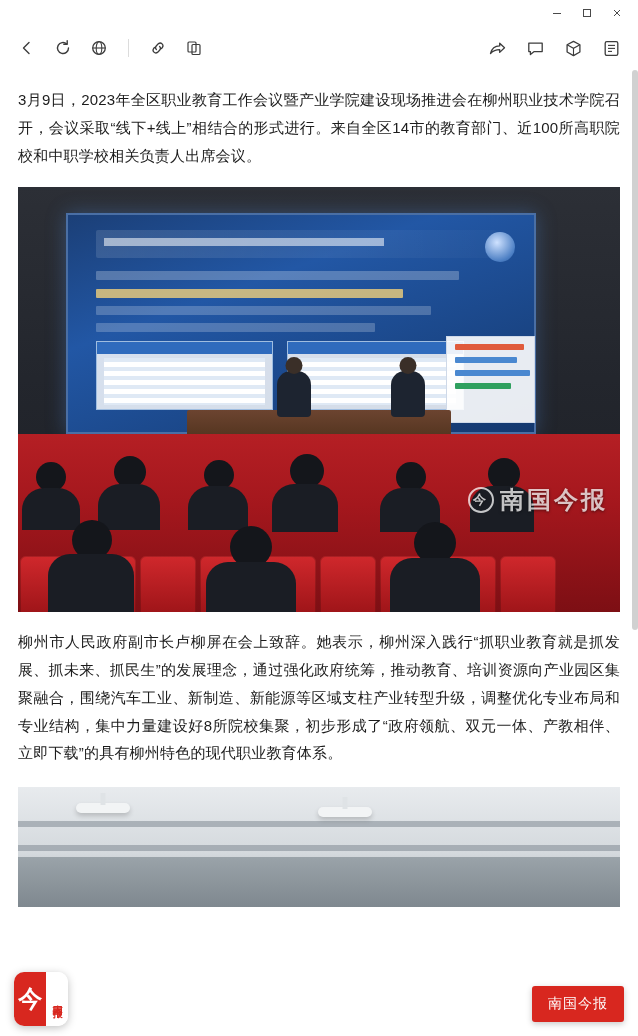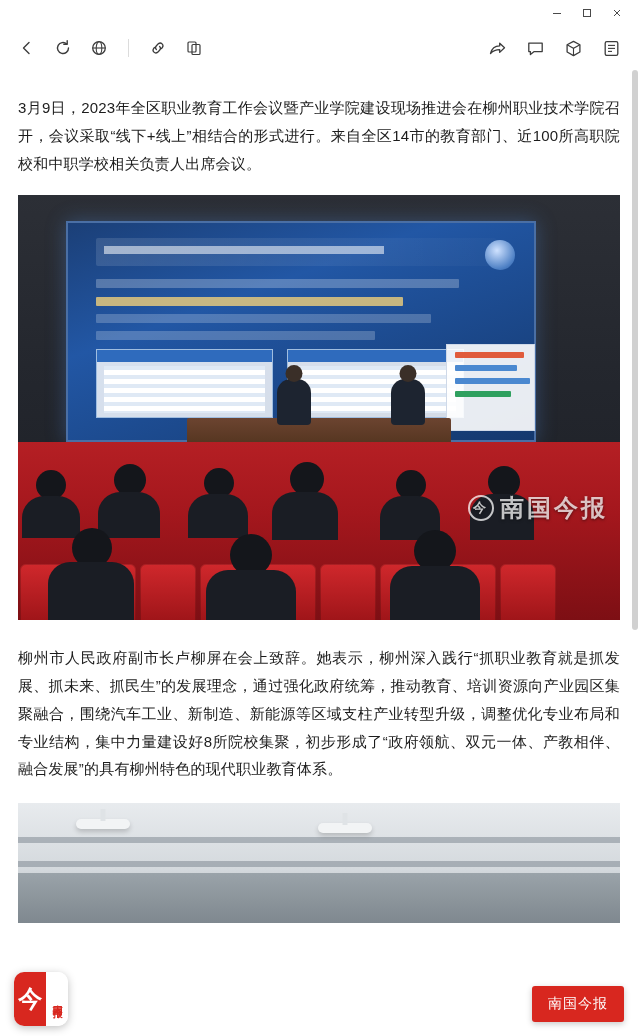--- a/index.html
+++ b/index.html
@@ -80,21 +80,21 @@
     letter-spacing: .5px;
     margin: 16px 0 0 0;
     line-height: 1.3;
   }
   .article-meta {
     margin-top: 14px;
     font-size: 11.5px;
     color: #8a8a8a;
   }
   .para {
-    margin-top: 24px;
+    margin-top: 16px;
     font-size: 15px;
     line-height: 1.85;
     color: #1c1c1c;
     text-align: justify;
     letter-spacing: .2px;
   }
 
   
   .photo {
     margin-top: 18px;
@@ -524,21 +524,21 @@
         <div class="head" style="left:396px;top:88px; width:42px; height:42px;"></div>
         <div class="shoulder" style="left:372px;top:124px;width:90px; height:60px;"></div>
       </div>
 
       <div class="watermark">
         <span class="wm-mark">今</span>
         <span>南国今报</span>
       </div>
     </div>
 
-    <p class="para">柳州市人民政府副市长卢柳屏在会上致辞。她表示，柳州深入践行“抓职业教育就是抓发展、抓未来、抓民生”的发展理念，通过强化政府统筹，推动教育、培训资源向产业园区集聚融合，围绕汽车工业、新制造、新能源等区域支柱产业转型升级，调整优化专业布局和专业结构，集中力量建设好8所院校集聚，初步形成了“政府领航、双元一体、产教相伴、融合发展”的具有柳州特色的现代职业教育体系。</p>
+    <p class="para">柳州市人民政府副市长卢柳屏在会上致辞。她表示，柳州深入践行“抓职业教育就是抓发展、抓未来、抓民生”的发展理念，通过强化政府统筹，推动教育、培训资源向产业园区集聚融合，围绕汽车工业、新制造、新能源等区域支柱产业转型升级，调整优化专业布局和专业结构，集中力量建设好8所院校集聚，初步形成了“政府领航、双元一体、产教相伴、立即下载”的具有柳州特色的现代职业教育体系。</p>
 
     <div class="photo2">
       <div class="ceiling"></div>
       <div class="beam" style="top:34px;"></div>
       <div class="beam" style="top:58px;"></div>
       <div class="fan" style="left:58px;  top:16px;"></div>
       <div class="fan" style="left:300px; top:20px;"></div>
       <div class="wallpanel"></div>
     </div>
   </div>

